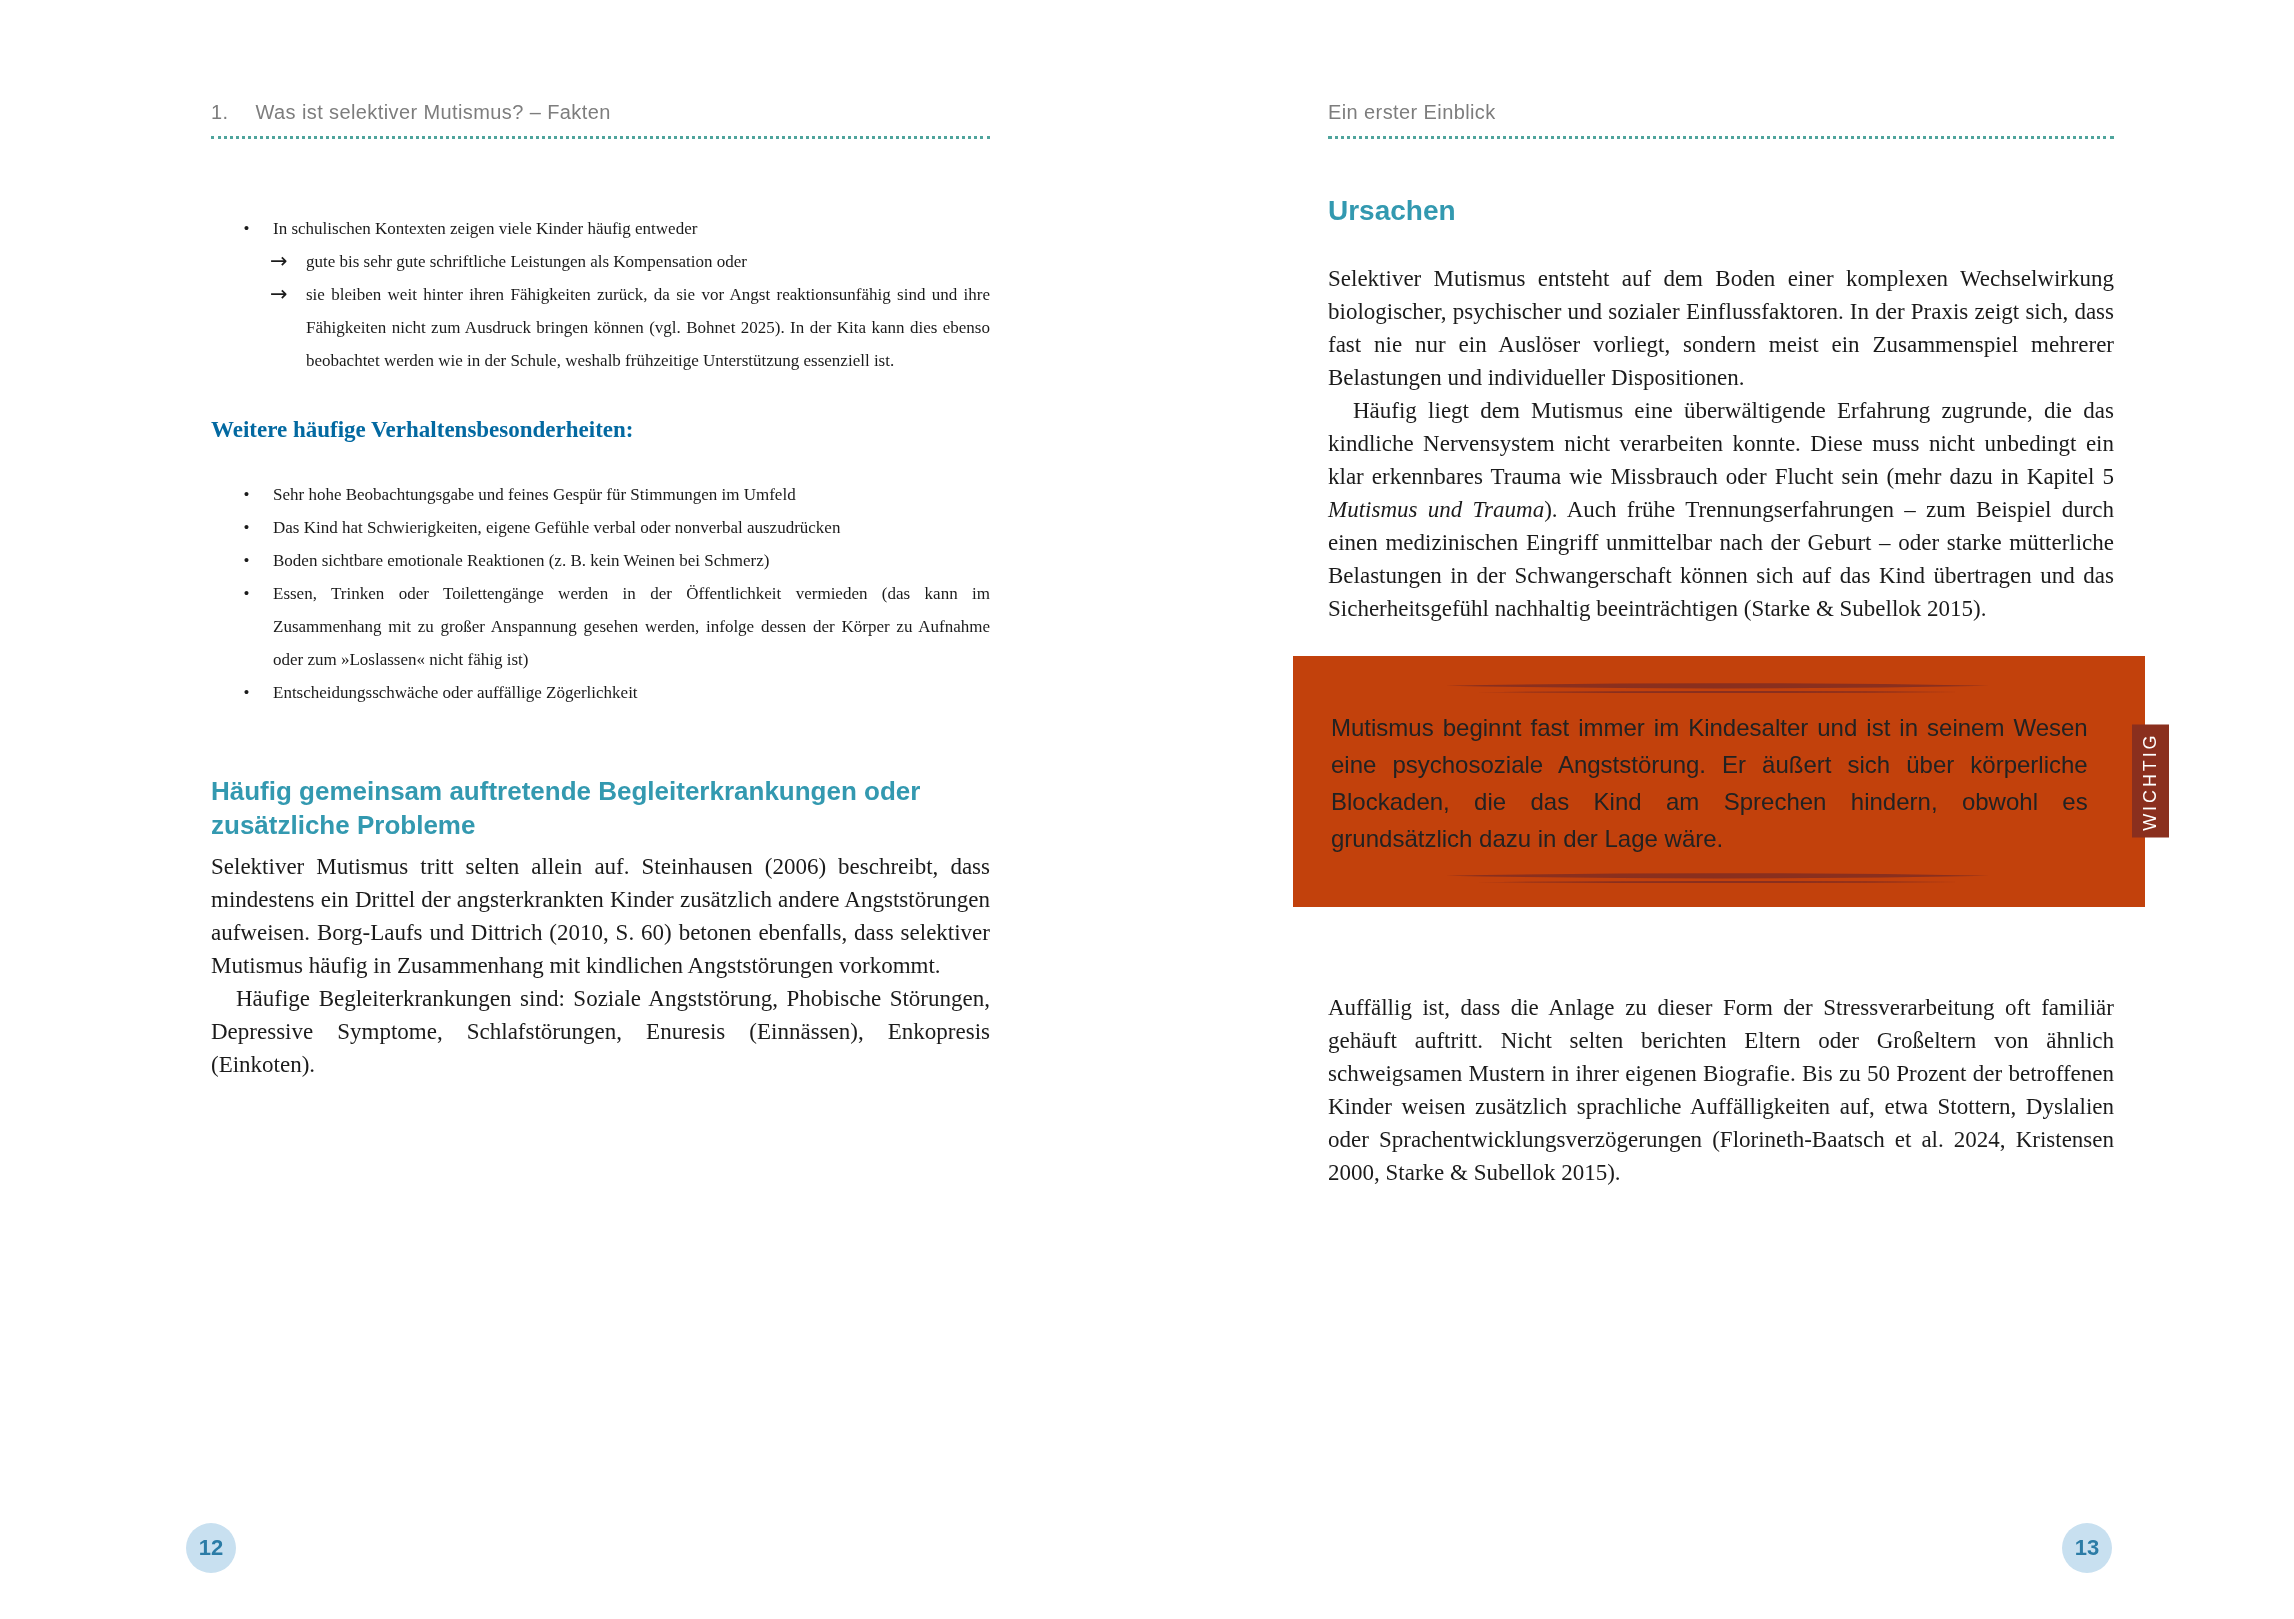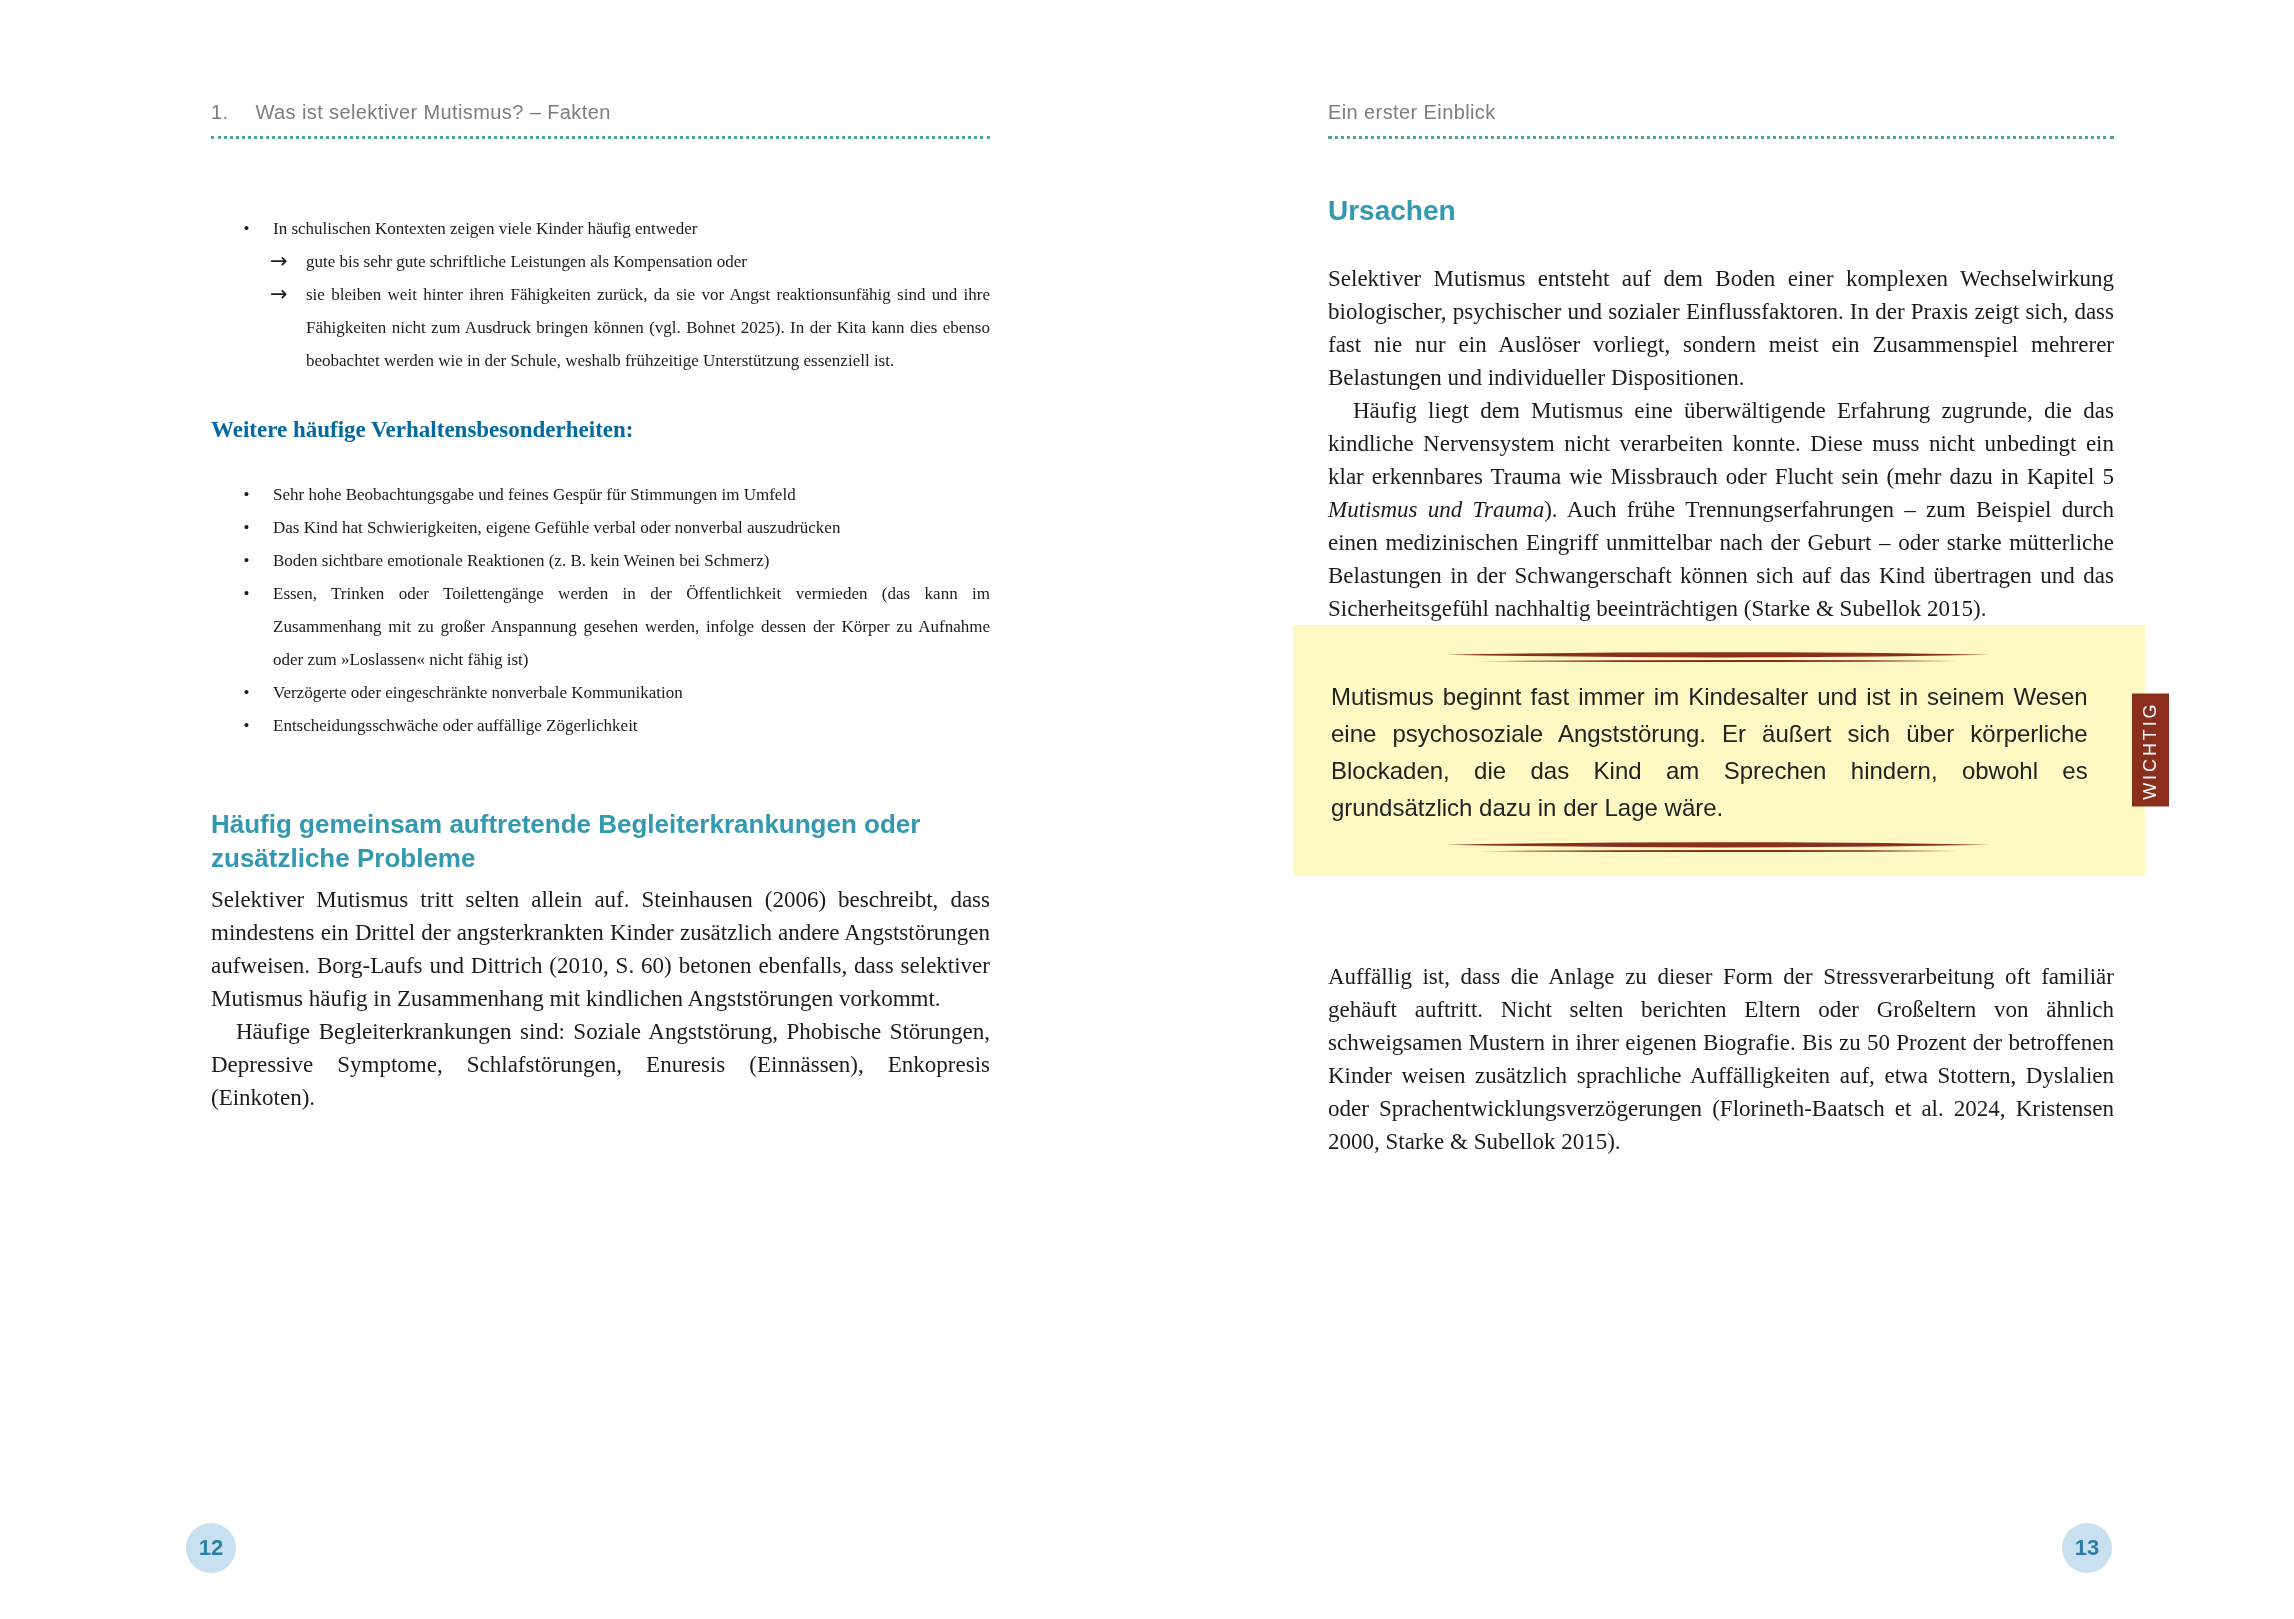--- a/index.html
+++ b/index.html
@@ -51,23 +51,23 @@
   }
   .page-left .section-heading { margin-top:65px; margin-bottom:7.6px; }
   .heading-ursachen {
     font-family:"Liberation Sans", sans-serif; font-weight:bold;
     color:#3399b0; font-size:28px; line-height:34px;
     margin-top:55px; margin-bottom:34px;
   }
 
   
   .important-box {
-    position:relative; 
+    position:relative; margin-top:31px;
     margin-left:-35px; width:852px;
-    background:#fef9c3; padding:25px 42px 23px 38px;
+    background:#c2410c; padding:25px 42px 23px 38px;
   }
   .rule { display:block; margin:0 auto; }
   .rule-top { margin-bottom:15.3px; }
   .rule-bottom { margin-top:13.4px; }
   .box-text {
     font-family:"Liberation Sans", sans-serif;
     font-size:24px; line-height:37px; color:#222;
     text-align:justify; hyphens:auto; padding-right:15.3px;
   }
   .wichtig-tab {
@@ -109,21 +109,20 @@
     <li class="arrow-item">sie bleiben weit hinter ihren Fähigkeiten zurück, da sie vor Angst reaktionsunfähig sind und ihre Fähigkeiten nicht zum Ausdruck bringen können (vgl. Bohnet 2025). In der Kita kann dies ebenso beobachtet werden wie in der Schule, weshalb frühzeitige Unterstützung essenziell ist.</li>
   </ul>
 
   <h3 class="subheading">Weitere häufige Verhaltensbesonderheiten:</h3>
 
   <ul class="list behaviors-list">
     <li class="bullet-item">Sehr hohe Beobachtungsgabe und feines Gespür für Stimmungen im Umfeld</li>
     <li class="bullet-item">Das Kind hat Schwierigkeiten, eigene Gefühle verbal oder nonverbal auszudrücken</li>
     <li class="bullet-item">Boden sichtbare emotionale Reaktionen (z. B. kein Weinen bei Schmerz)</li>
     <li class="bullet-item">Essen, Trinken oder Toilettengänge werden in der Öffentlichkeit vermieden (das kann im Zusammenhang mit zu großer Anspannung gesehen werden, infolge dessen der Körper zu Aufnahme oder zum »Loslassen« nicht fähig ist)</li>
-    <li class="bullet-item">Verzögerte oder eingeschränkte nonverbale Kommunikation</li>
     <li class="bullet-item">Entscheidungsschwäche oder auffällige Zögerlichkeit</li>
   </ul>
 
   <h2 class="section-heading">Häufig gemeinsam auftretende Begleiterkrankungen oder zusätzliche Probleme</h2>
 
   <p class="body-para para-after-heading">Selektiver Mutismus tritt selten allein auf. Steinhausen (2006) beschreibt, dass mindestens ein Drittel der angsterkrankten Kinder zusätzlich andere Angststörungen aufweisen. Borg-Laufs und Dittrich (2010, S. 60) betonen ebenfalls, dass selektiver Mutismus häufig in Zusammenhang mit kindlichen Angststörungen vorkommt.</p>
   <p class="body-para indented">Häufige Begleiterkrankungen sind: Soziale Angststörung, Phobische Störungen, Depressive Symptome, Schlafstörungen, Enuresis (Einnässen), Enkopresis (Einkoten).</p>
 </section>
 
 <section class="page page-right">

